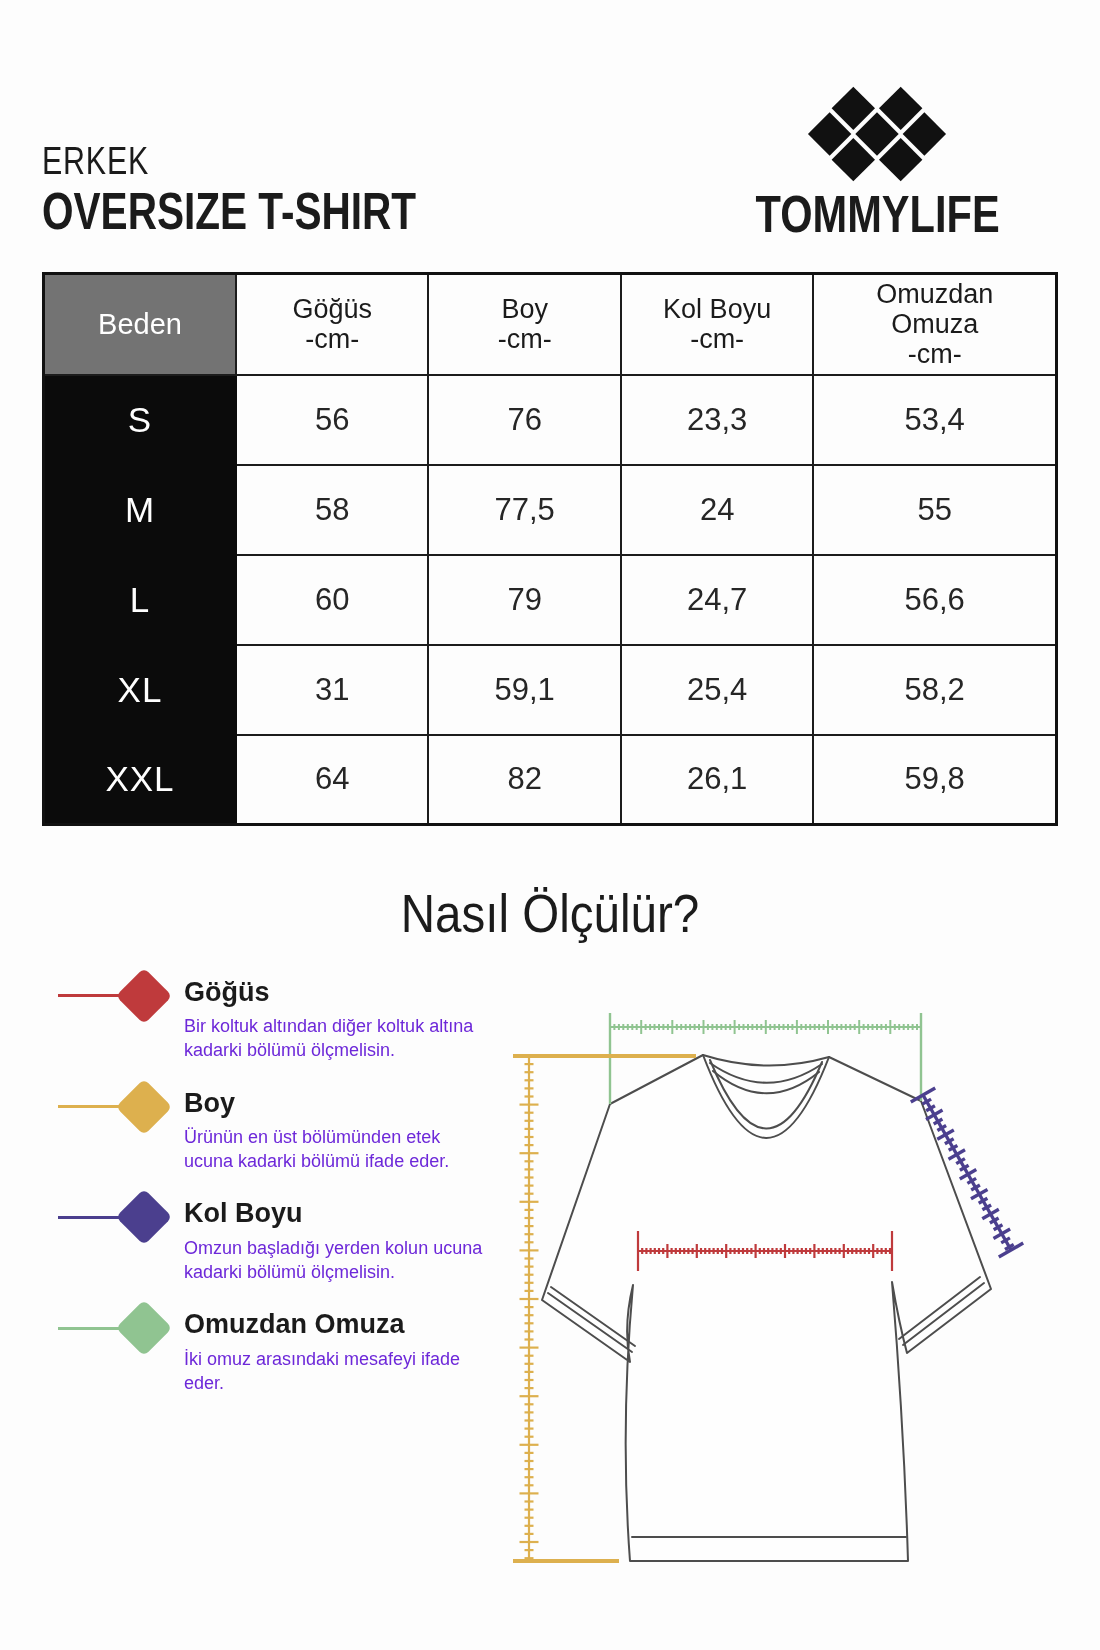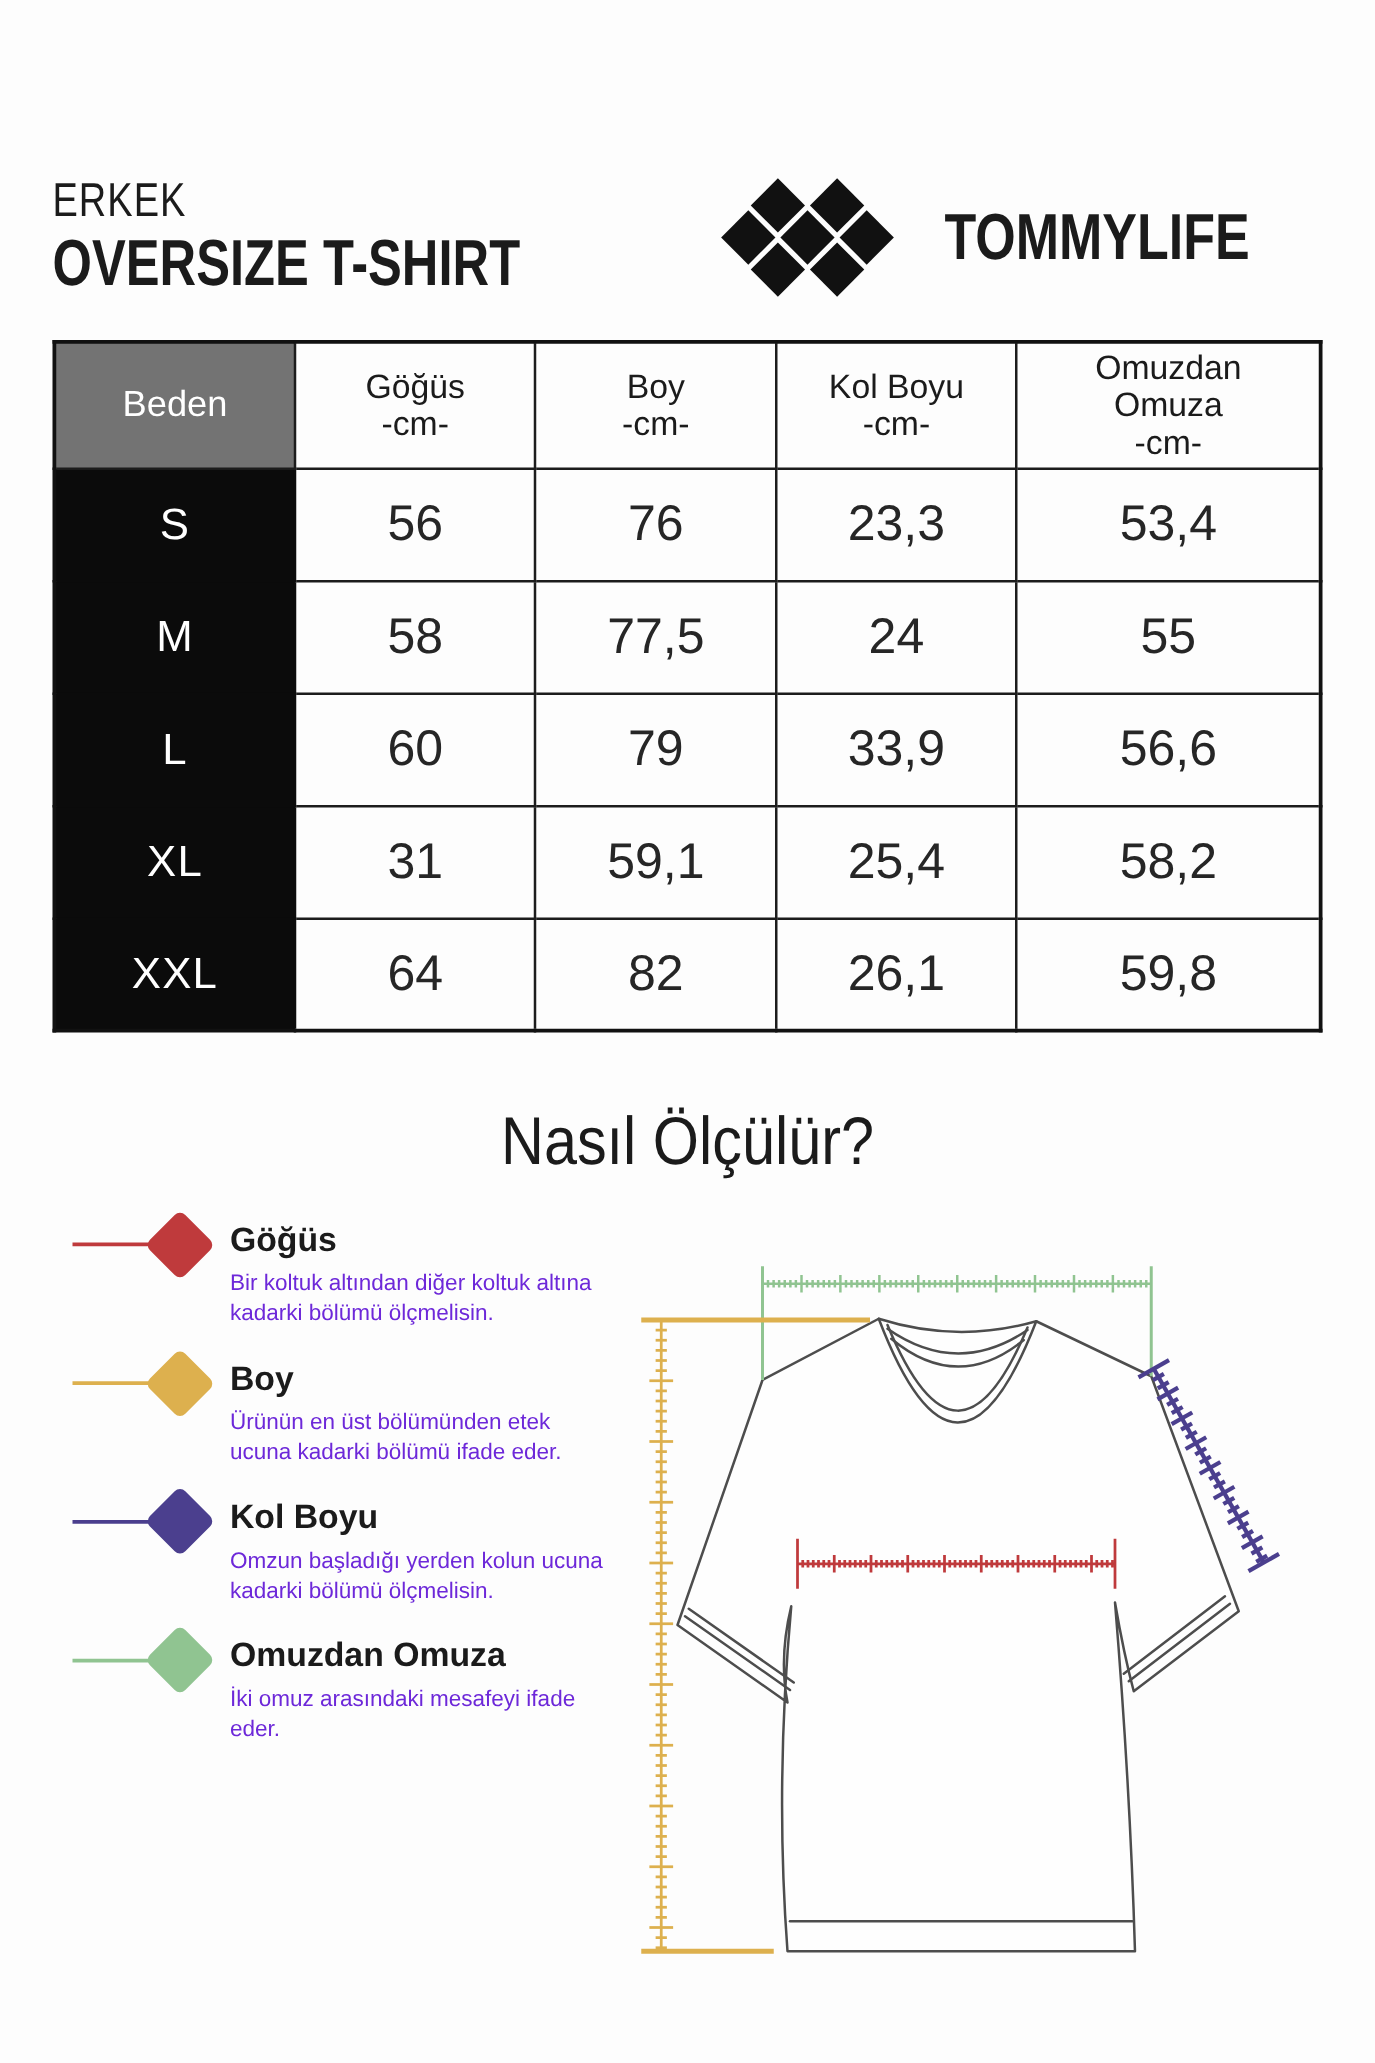--- a/index.html
+++ b/index.html
@@ -15,42 +15,42 @@
   
   .top { display:flex; justify-content:space-between; align-items:flex-end; height:152px; }
   .category {
     font-size:38px; font-weight:300; letter-spacing:1px; line-height:1.05;
     transform:scaleX(.8); transform-origin:left bottom; white-space:nowrap;
   }
   .product {
     font-size:52px; font-weight:800; line-height:1.12; letter-spacing:0;
     transform:scaleX(.78); transform-origin:left bottom; white-space:nowrap;
   }
-  .brand-block { display:flex; flex-direction:row; align-items:center; gap:4px; padding-right:28px; }
+  .brand-block { display:flex; flex-direction:column; align-items:center; gap:4px; padding-right:28px; }
   .brand-logo { width:150px; height:100px; display:block; }
   .brand-name {
     font-size:52px; font-weight:800; line-height:1; letter-spacing:0;
     transform:scaleX(.8); transform-origin:center bottom; white-space:nowrap;
   }
 
   
   table.size-table {
     width:100%; border-collapse:collapse; table-layout:fixed;
     margin-top:32px; border:3px solid #111; background:#fdfdfd;
   }
   .size-table th, .size-table td {
     border:2px solid #1c1c1c; text-align:center; vertical-align:middle; padding:0;
   }
   .size-table thead th { height:82px; font-size:27px; font-weight:500; line-height:1.12; padding:4px 30px; }
   .size-table thead th.corner { background:#737373; color:#fff; font-size:29px; font-weight:500; padding:4px 8px; }
   .size-table tbody th.size-cell {
     background:#0b0b0b; color:#fff; border-color:#0b0b0b;
     font-size:35px; font-weight:300; letter-spacing:1px;
   }
-  .size-table tbody td { height:90px; font-size:40px; font-weight:400; color:#262626; }
+  .size-table tbody td { height:90px; font-size:31px; font-weight:400; color:#262626; }
   .hdr-unit { display:block; }
 
   
   .measure-title {
     margin:58px 0 0; text-align:center;
     font-size:54px; font-weight:400; line-height:1.1;
     transform:scaleX(.88); transform-origin:center center;
   }
   .measure { display:flex; margin-top:20px; align-items:flex-start; }
   .legend { width:442px; flex:0 0 442px; padding:14px 0 0 16px; }
@@ -130,21 +130,21 @@
         <th class="size-cell">M</th>
         <td>58</td>
         <td>77,5</td>
         <td>24</td>
         <td>55</td>
       </tr>
       <tr>
         <th class="size-cell">L</th>
         <td>60</td>
         <td>79</td>
-        <td>33,9</td>
+        <td>24,7</td>
         <td>56,6</td>
       </tr>
       <tr>
         <th class="size-cell">XL</th>
         <td>31</td>
         <td>59,1</td>
         <td>25,4</td>
         <td>58,2</td>
       </tr>
       <tr>

